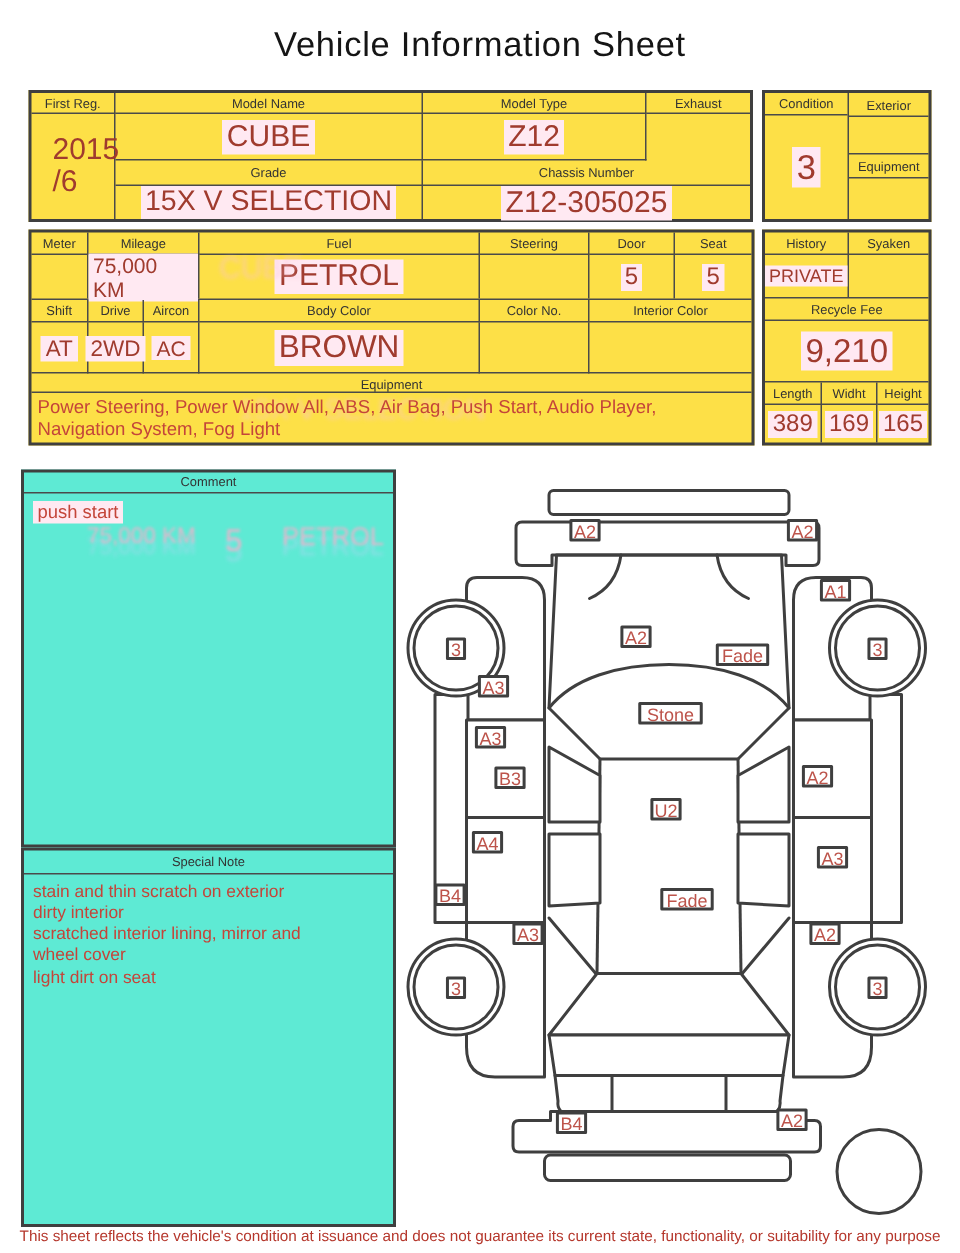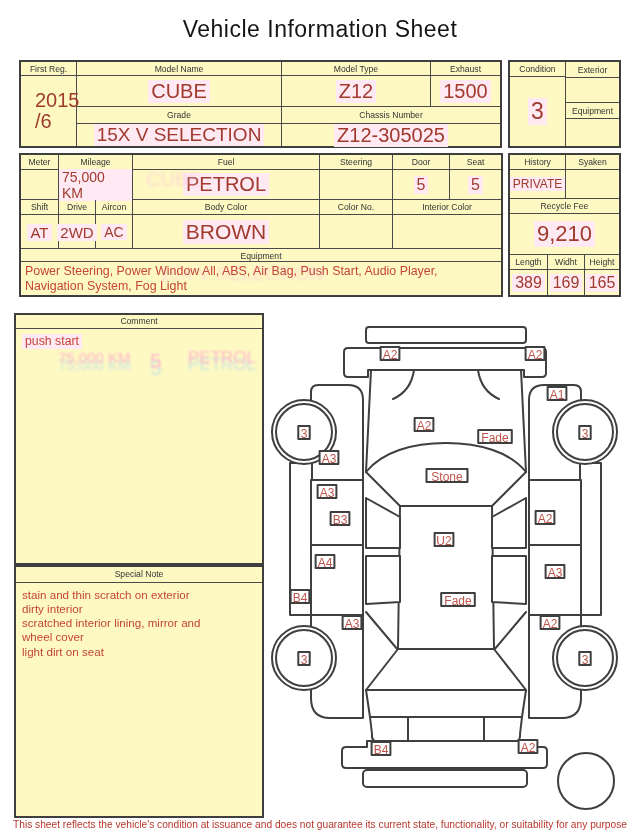--- a/index.html
+++ b/index.html
@@ -4,21 +4,21 @@
 <style>
   * { box-sizing: border-box; margin: 0; padding: 0; }
   html,body { background:#fff; }
   body { font-family: "Liberation Sans", sans-serif; }
   .sheet { position:relative; width:640px; height:835px; background:#fff; overflow:hidden; }
 
   .title { position:absolute; left:0; top:16px; width:640px; text-align:center;
            font-size:23px; color:#151515; letter-spacing:.5px; }
 
   
-  .obox { position:absolute; border:2px solid #3f3f3f; background:#fef9c3; }
+  .obox { position:absolute; border:2px solid #3f3f3f; background:#fde047; }
   .hdr  { font-size:8.6px; color:#333; text-align:center; line-height:14px; }
   .bb { border-bottom:1px solid #4a4a4a; }
   .br { border-right:1px solid #4a4a4a; }
   .val { color:#a03b2e; }
   .hl  { background:#ffe9f2; padding:0 3px; display:inline-block; }
 
   
   .t1 { left:19px; top:60px; width:483px; height:88px; display:grid;
         grid-template-columns:56px 205px 149px 69px;
         grid-template-rows:14px 31px 17px 22px; }
@@ -45,21 +45,21 @@
 
   
   .b2 { left:508px; top:153px; width:113px; height:144px; display:flex; flex-direction:column; }
   .b2-hist { height:44px; border-bottom:1px solid #4a4a4a; display:grid;
              grid-template-columns:56px 53px; grid-template-rows:15px 28px; }
   .recycle-hdr { height:15px; border-bottom:1px solid #4a4a4a; }
   .recycle-val { height:41px; border-bottom:1px solid #4a4a4a; display:flex; align-items:center; justify-content:center; font-size:22px; }
   .b2-lwh { flex:1; display:grid; grid-template-columns:38px 37px 34px; grid-template-rows:15px 1fr; }
 
   
-  .note-box { position:absolute; border:2px solid #3f3f3f; width:250px; background:#fef9c3; }
+  .note-box { position:absolute; border:2px solid #3f3f3f; width:250px; background:#5eead4; }
   .cbox { left:14px; top:313px; height:252px; }
   .sbox { left:14px; top:565px; height:253px; }
   .note-hdr { height:14px; border-bottom:1px solid #4a4a4a; font-size:8.6px; color:#333; text-align:center; line-height:13px; }
   .note-body { padding:5px 6px; font-size:12.3px; color:#c4453a; line-height:1.22; white-space:pre-line; position:relative; z-index:2; }
   .sbox .note-body { font-size:11.6px; }
 
   
   .ghost { position:absolute; color:#ffaccb; filter:blur(1px); opacity:.85; z-index:1;
            text-shadow:0 7px 2px rgba(170,215,240,.8); white-space:nowrap; pointer-events:none; }
   .ghost2 { position:absolute; color:#fbc2d9; filter:blur(1.5px); opacity:.55; z-index:1; white-space:nowrap; pointer-events:none; }
@@ -86,23 +86,20 @@
     <div class="cell hdr br bb">Model Type</div>
     <div class="cell hdr bb">Exhaust</div>
 
     <div class="firstreg-val br">2015
 /6</div>
     <div class="cell val fs20 br bb" style="grid-row:2;grid-column:2">
         <span class="hl">CUBE</span>
       </div>
     <div class="cell val fs20 br bb" style="grid-row:2;grid-column:3">
         <span class="hl">Z12</span>
-      </div>
-    <div class="cell val fs20 bb" style="grid-row:2;grid-column:4">
-        <span class="hl">1500</span>
       </div>
 
     <div class="cell hdr br bb" style="grid-row:3;grid-column:2">Grade</div>
     <div class="cell hdr bb" style="grid-row:3;grid-column:3/5">Chassis Number</div>
 
     <div class="cell val fs19 br" style="grid-row:4;grid-column:2">
         <span class="hl">15X V SELECTION</span>
       </div>
     <div class="cell val fs20" style="grid-row:4;grid-column:3/5">
         <span class="hl">Z12-305025</span>

